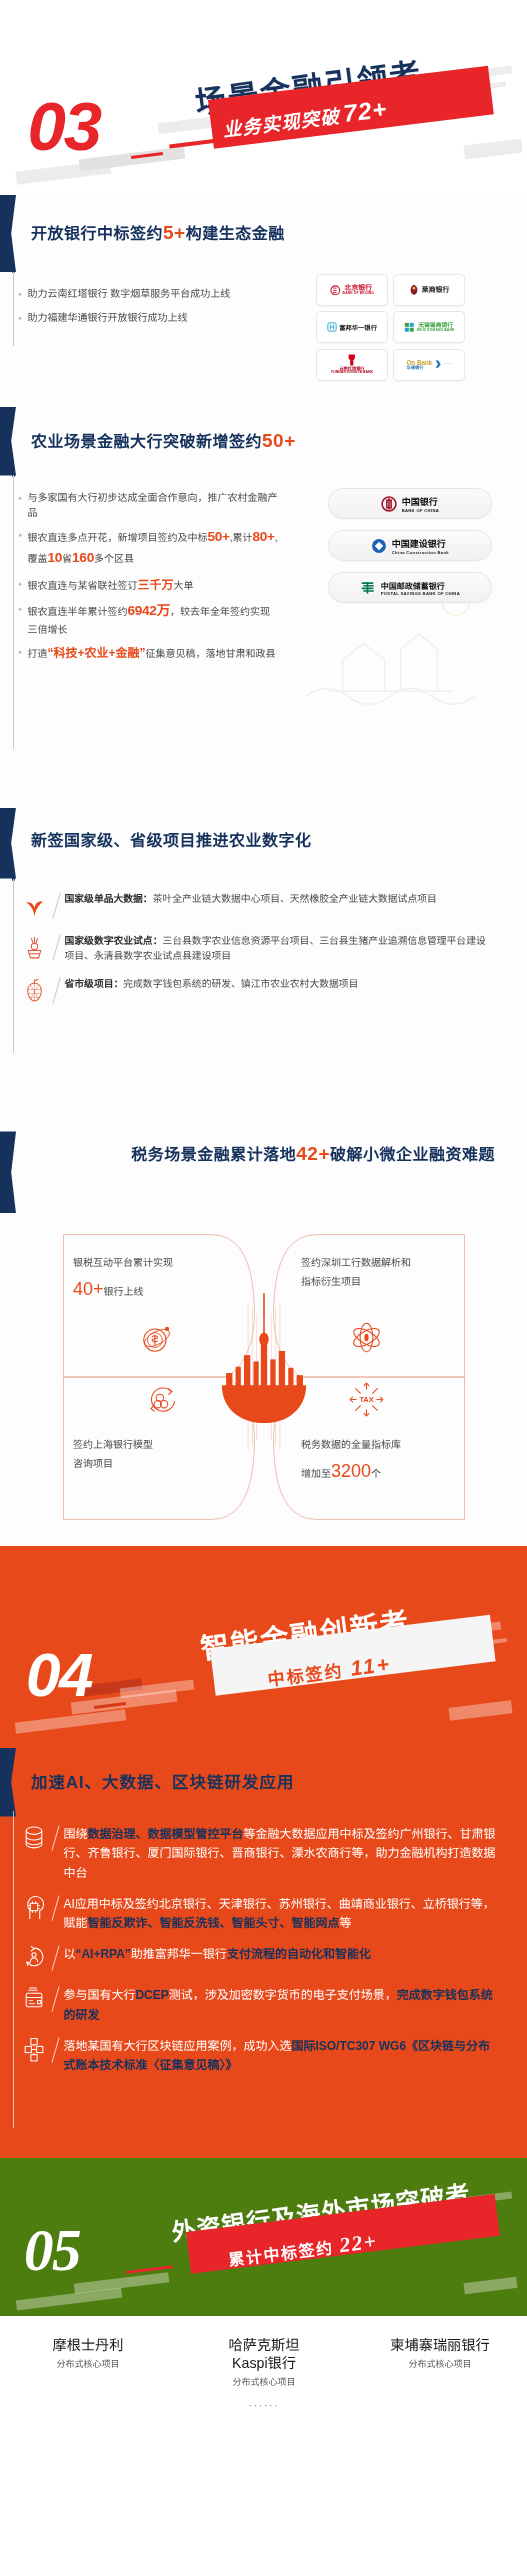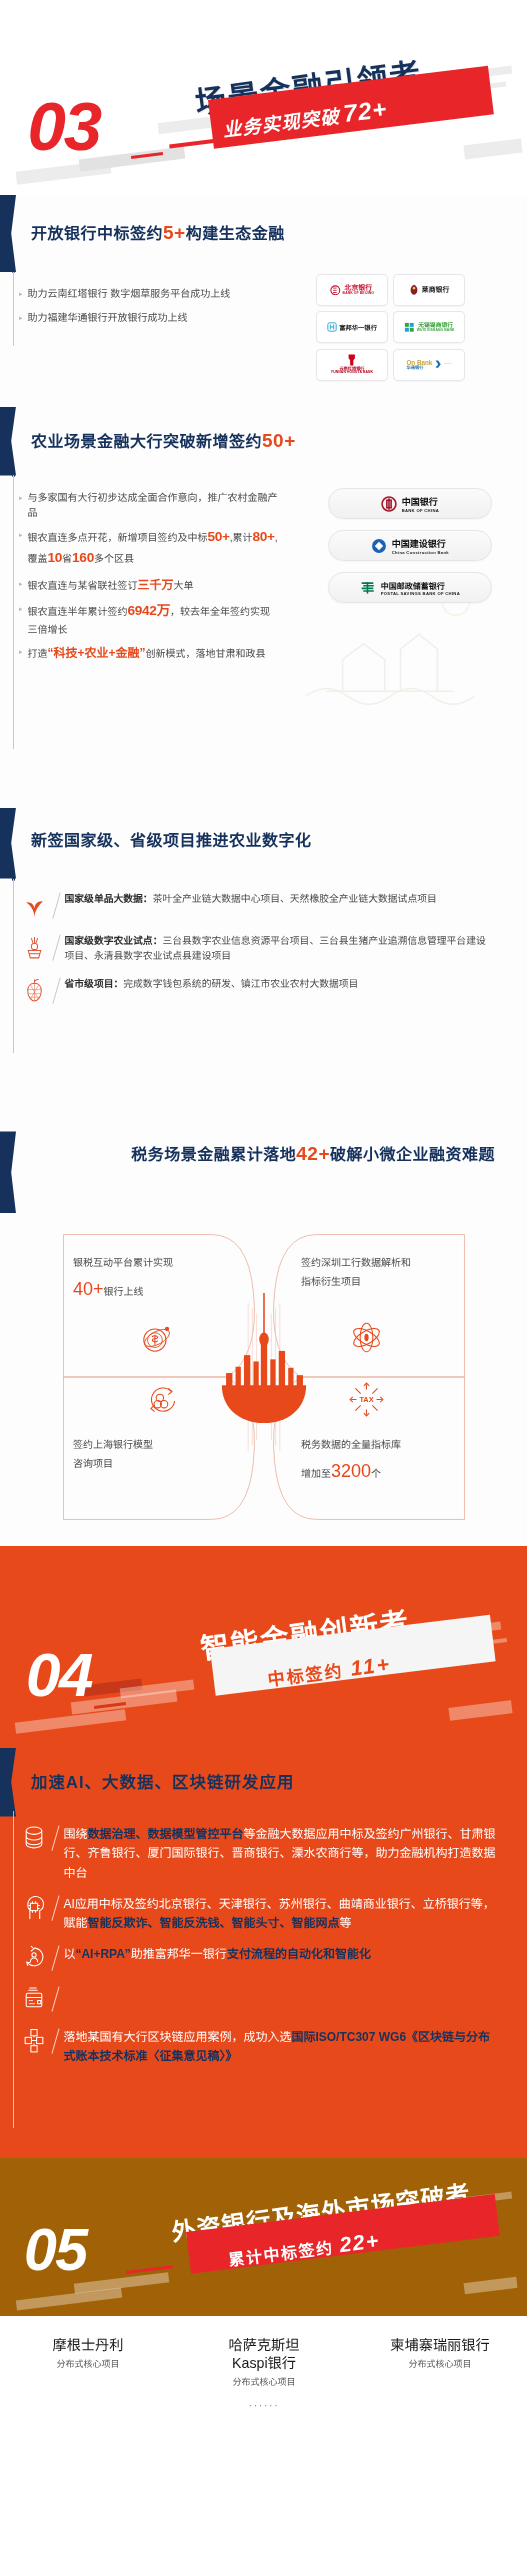--- a/index.html
+++ b/index.html
@@ -239,21 +239,21 @@
     position: absolute; left: 0; width: 16px; background: #16325c;
     clip-path: polygon(0 0, 100% 0, 70% 50%, 100% 100%, 0 100%);
   }
   .sec-title-o { font-size: 16.4px; font-weight: 900; color: #16325c; letter-spacing: 1.1px; }
   .o-txt { font-size: 12px; color: #ffffff; line-height: 1.62; }
   .o-icon { width: 27.4px; height: 29.5px; display:flex; align-items:flex-start; justify-content:center; }
   .o-slash { width: 16px; height: 29.5px; display:flex; justify-content:center; }
   .o-slash i { display:block; width:0.5px; height:26px; background: rgba(255,255,255,.75); transform: rotate(16deg); }
 
   
-  .banner05 { height: 158px; position: relative; background: #a16207; overflow: hidden; }
+  .banner05 { height: 158px; position: relative; background: #4d7c0f; overflow: hidden; font-family: Liberation Serif, serif; }
   .b05-num {
     position: absolute; left: 24px; top: 63px;
     font-size: 59px; font-weight: 700; font-style: italic; color: #ffffff;
     line-height: 1; letter-spacing: -1.6px;
   }
   .b05-title {
     position: absolute; left: 174px; top: 55px;
     transform: rotate(-7.5deg); transform-origin: left bottom;
     font-size: 24px; font-weight: 900; color: #ffffff; letter-spacing: 1.1px;
     white-space: nowrap;
@@ -422,21 +422,21 @@
       <div class="bullet-row" style="margin-top:7.4px;">
         <div class="bullet-tick">▸</div>
         <div class="body-txt"><span>银农直连与某省联社签订</span><span class="redtxt">三千万</span><span>大单</span></div>
       </div>
       <div class="bullet-row" style="margin-top:7.4px;">
         <div class="bullet-tick">▸</div>
         <div class="body-txt"><span>银农直连半年累计签约</span><span class="rednum">6942万</span><span>，较去年全年签约实现三倍增长</span></div>
       </div>
       <div class="bullet-row" style="margin-top:7.4px;">
         <div class="bullet-tick">▸</div>
-        <div class="body-txt"><span>打造</span><span class="redtxt">“科技+农业+金融”</span><span>创新模式，落地甘肃和政县</span></div>
+        <div class="body-txt"><span>打造</span><span class="redtxt">“科技+农业+金融”</span><span>征集意见稿，落地甘肃和政县</span></div>
       </div>
     </div>
 
     <svg style="position:absolute; left:295px; top:174px; opacity:.12;" width="190" height="137" viewBox="0 0 360 260">
       <path d="M60 230h240M90 230v-60l40-30 40 30v60" fill="none" stroke="#8aa36a" stroke-width="3"></path>
       <path d="M200 230v-80l35-28 35 28v80" fill="none" stroke="#8aa36a" stroke-width="3"></path>
       <circle cx="305" cy="60" r="26" fill="none" stroke="#c9a227" stroke-width="3"></circle>
       <path d="M20 240q40-30 80 0t80 0 80 0 80 0" fill="none" stroke="#8aa36a" stroke-width="3"></path>
     </svg>
 
@@ -699,20 +699,21 @@
           <svg width="24" height="26" viewBox="0 0 46 50">
             <rect x="8" y="14" width="30" height="26" rx="3" fill="none" stroke="#fff" stroke-width="2"></rect>
             <path d="M8 22h30M30 28h6v6h-6z" fill="none" stroke="#fff" stroke-width="2"></path>
             <path d="M12 8h18M14 4h14" stroke="#fff" stroke-width="2"></path>
             <path d="M13 28h8M13 34h12" stroke="#fff" stroke-width="1.6"></path>
           </svg>
         </div>
         <div class="o-slash">
             <i></i>
           </div>
+        <div class="o-txt" style="width:438px;"><span>参与国有大行</span><span class="aib">DCEP</span><span>测试，涉及加密数字货币的电子支付场景，</span><span class="aib">完成数字钱包系统的研发</span></div>
       </div>
 
       <div style="display:flex; align-items:flex-start;">
         <div class="o-icon">
           <svg width="24" height="26" viewBox="0 0 46 50">
             <rect x="6" y="18" width="12" height="12" fill="none" stroke="#fff" stroke-width="2"></rect>
             <rect x="28" y="18" width="12" height="12" fill="none" stroke="#fff" stroke-width="2"></rect>
             <rect x="17" y="34" width="12" height="12" fill="none" stroke="#fff" stroke-width="2"></rect>
             <rect x="17" y="3" width="12" height="12" fill="none" stroke="#fff" stroke-width="2"></rect>
             <path d="M18 24h10M23 15v3M23 30v4" stroke="#fff" stroke-width="2"></path>

